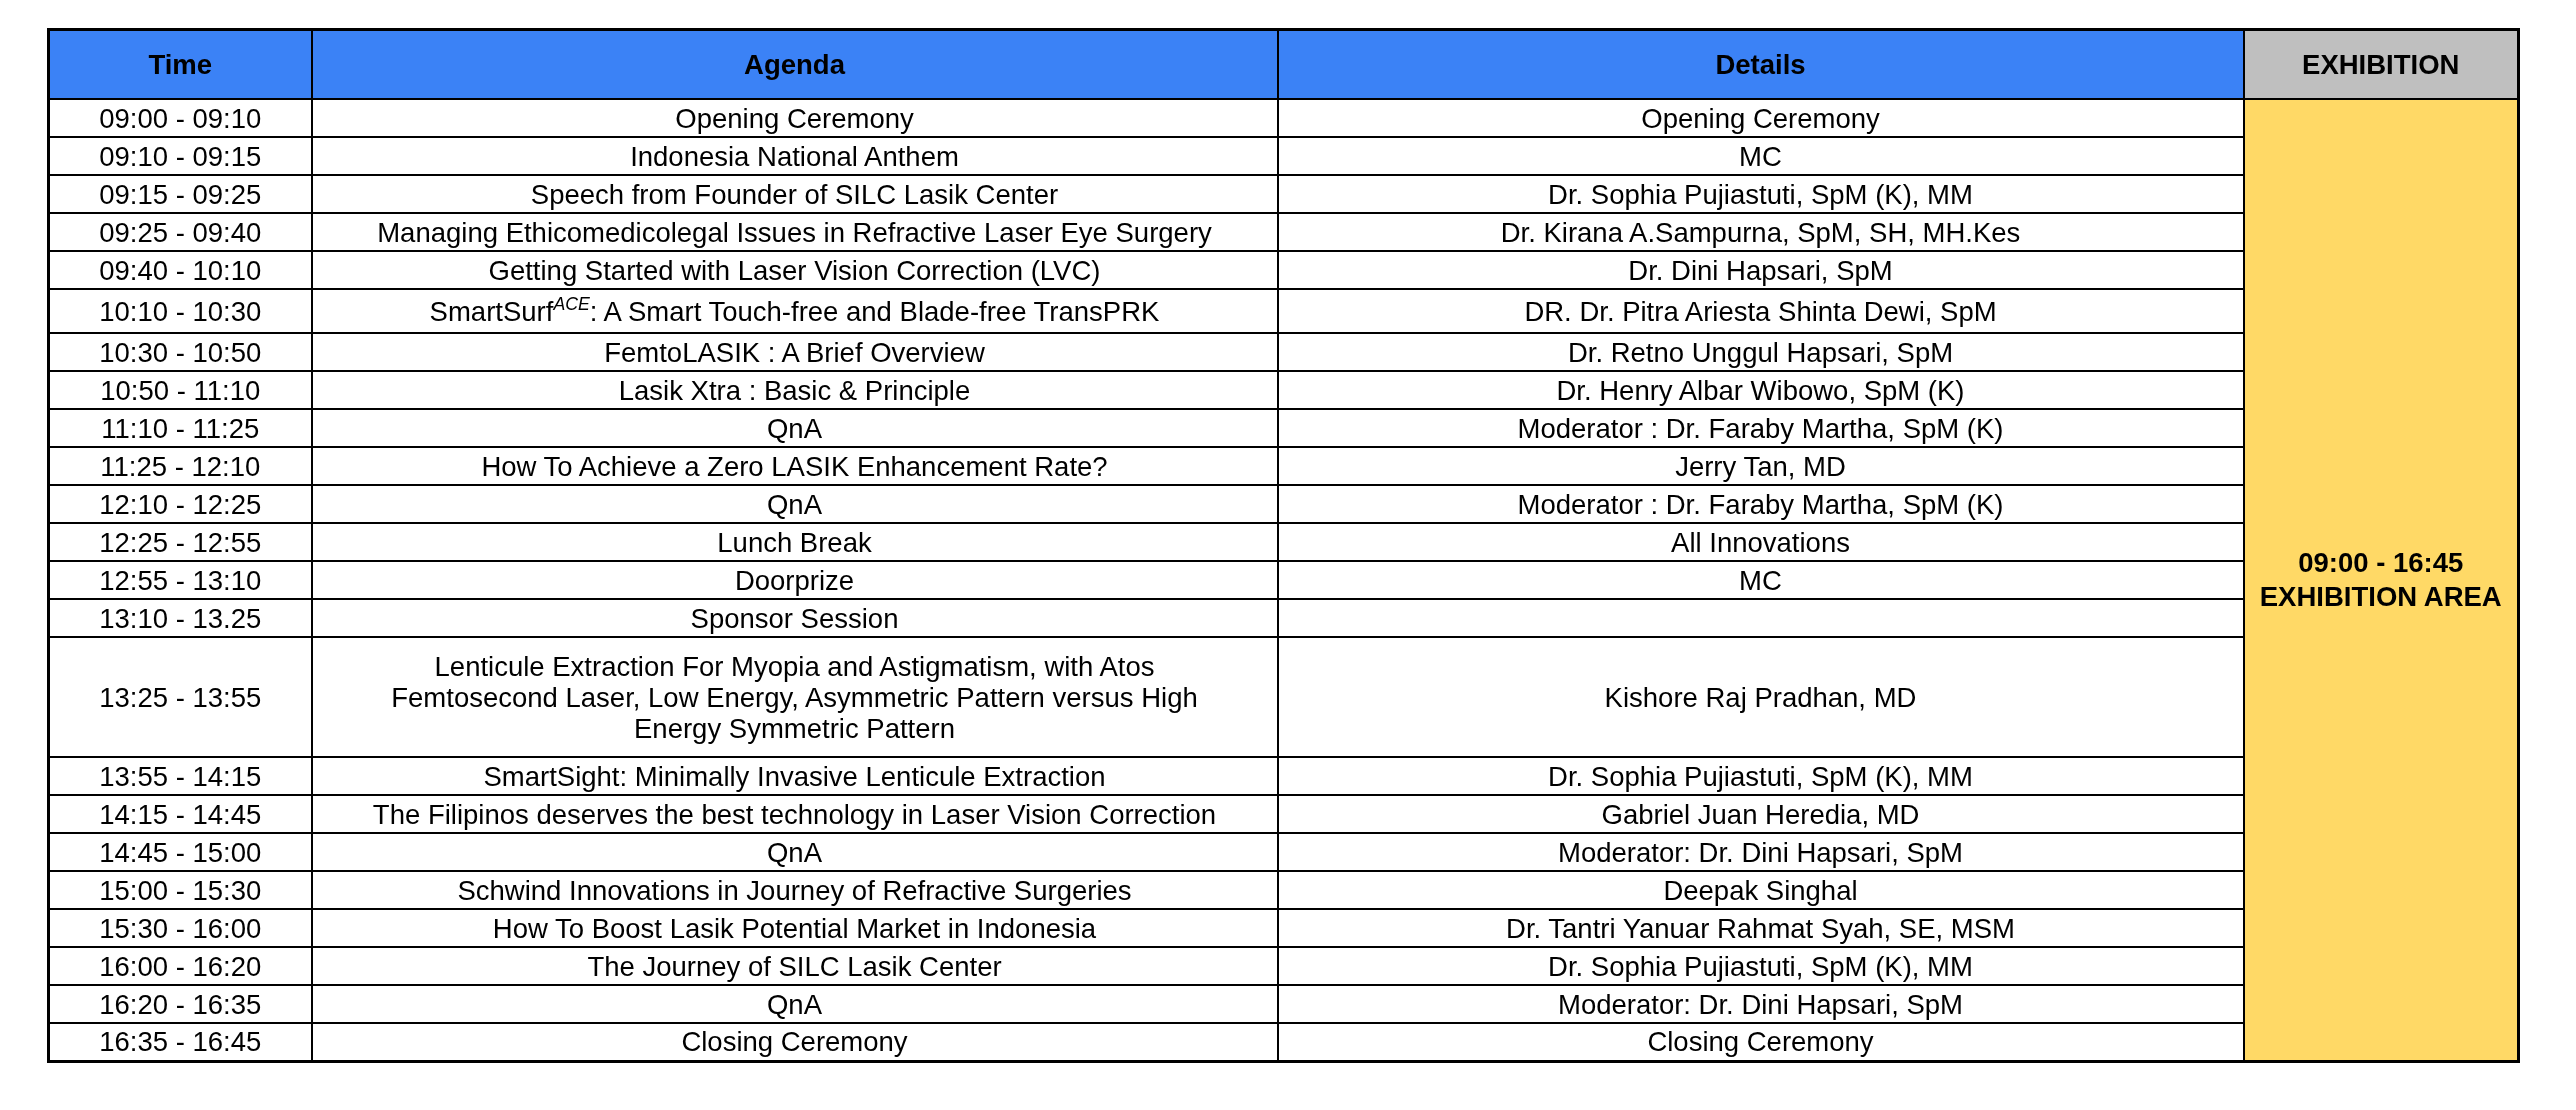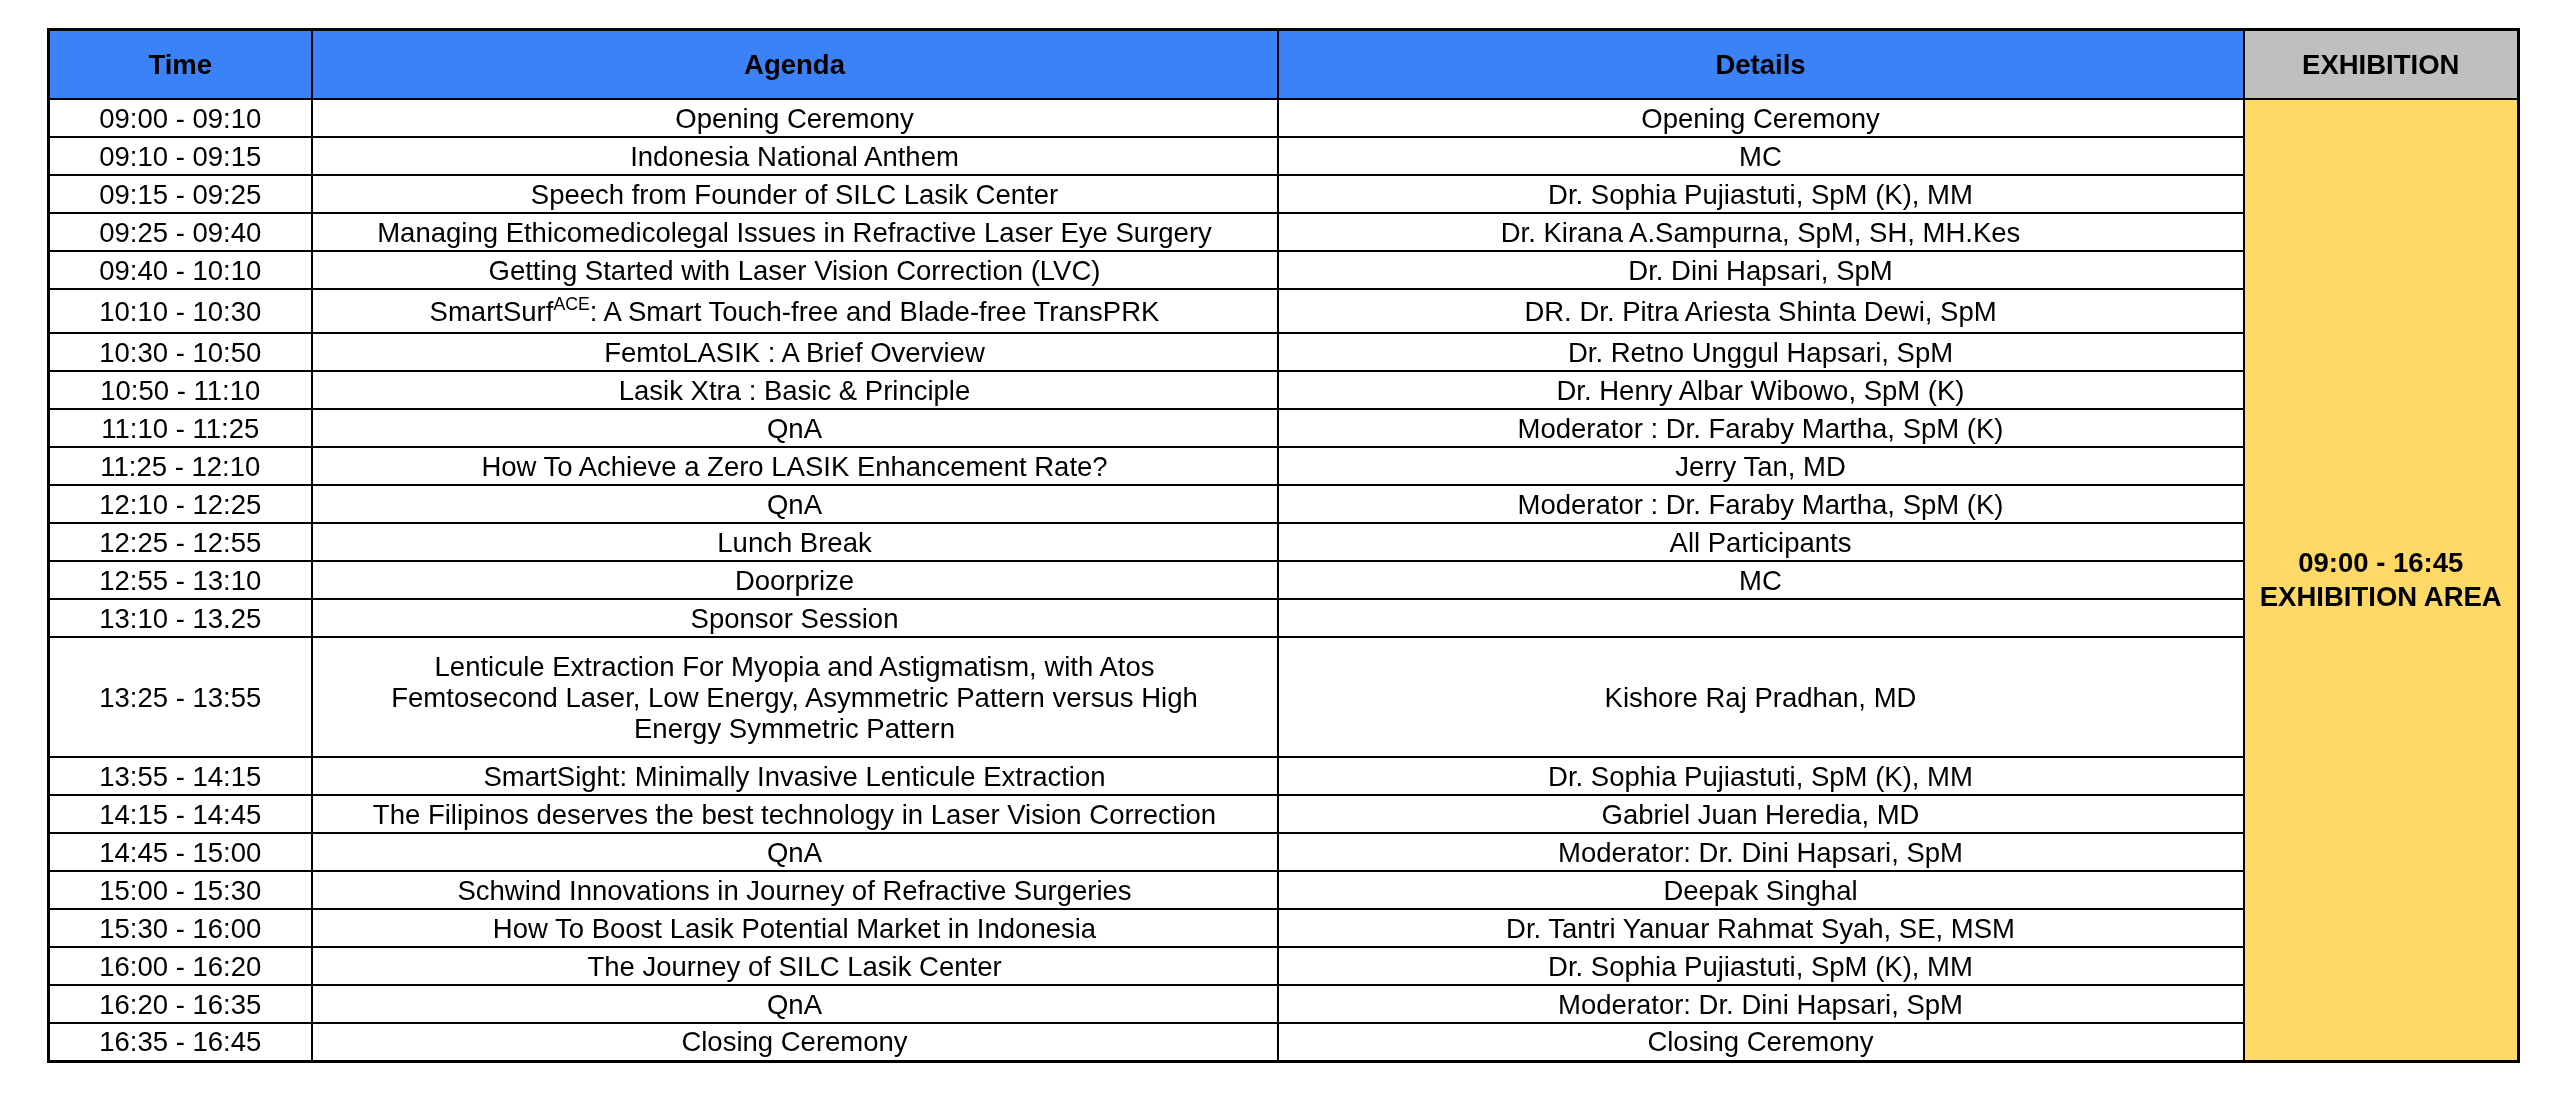--- a/index.html
+++ b/index.html
@@ -26,21 +26,21 @@
   #sched tbody tr { height: 38px; }
   #sched tbody tr.tall-sup { height: 44px; }
   #sched tbody tr.tall { height: 120px; }
   #sched td.exh {
     background: #ffd966; font-weight: bold; line-height: 34px;
   }
   col.c-time { width: 263px; }
   col.c-agenda { width: 966px; }
   col.c-details { width: 966px; }
   col.c-exh { width: 275px; }
-  sup { font-size: 17.7px; line-height: 0; vertical-align: 11.4px; }
+  sup { font-size: 17.7px; line-height: 0; vertical-align: 11.4px; font-style: italic; }
   .line { display: block; text-align: center; }
 </style>
 </head>
 <body>
 
 <table id="sched">
   <colgroup>
     <col class="c-time">
       <col class="c-agenda">
       <col class="c-details">
@@ -110,21 +110,21 @@
       <td>Jerry Tan, MD</td>
     </tr>
     <tr>
       <td>12:10 - 12:25</td>
       <td>QnA</td>
       <td>Moderator : Dr. Faraby Martha, SpM (K)</td>
     </tr>
     <tr>
       <td>12:25 - 12:55</td>
       <td>Lunch Break</td>
-      <td>All Participants</td>
+      <td>All Innovations</td>
     </tr>
     <tr>
       <td>12:55 - 13:10</td>
       <td>Doorprize</td>
       <td>MC</td>
     </tr>
     <tr>
       <td>13:10 - 13.25</td>
       <td>Sponsor Session</td>
       <td></td>

